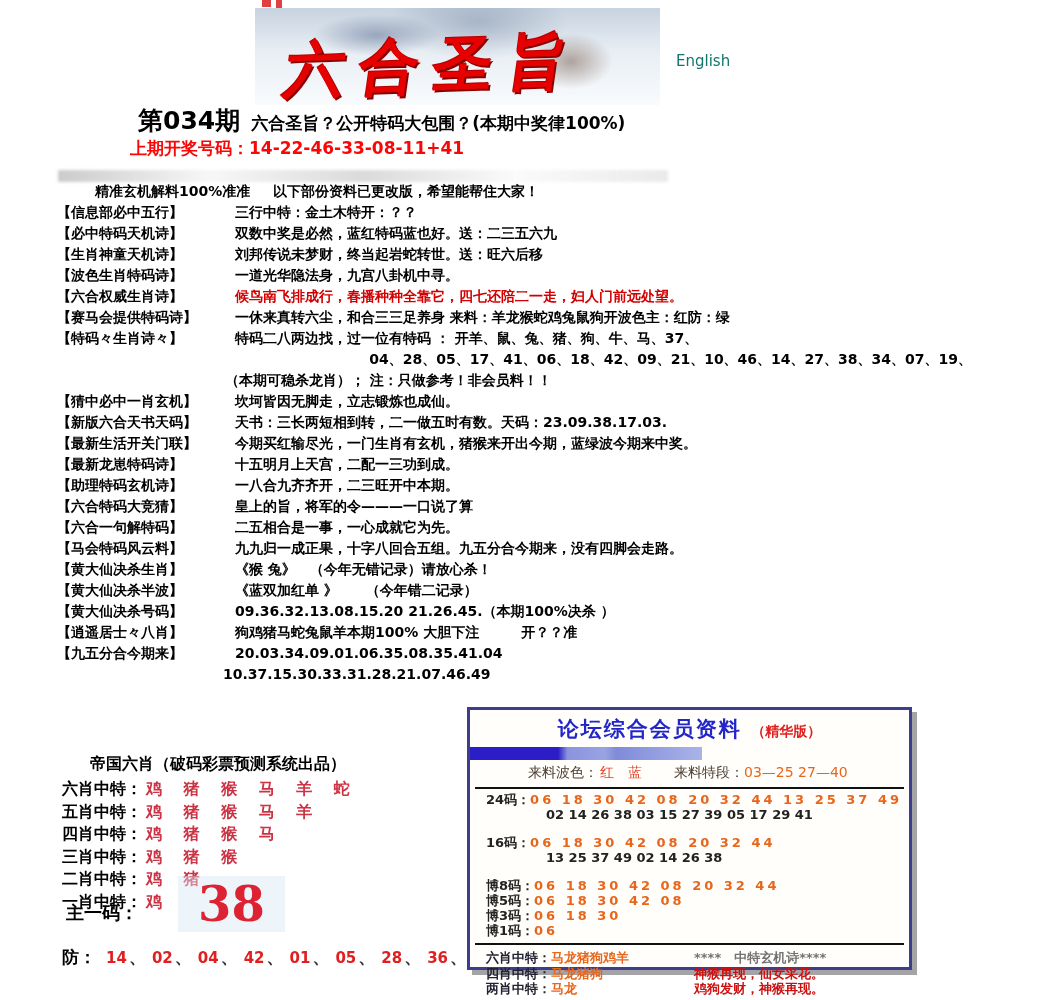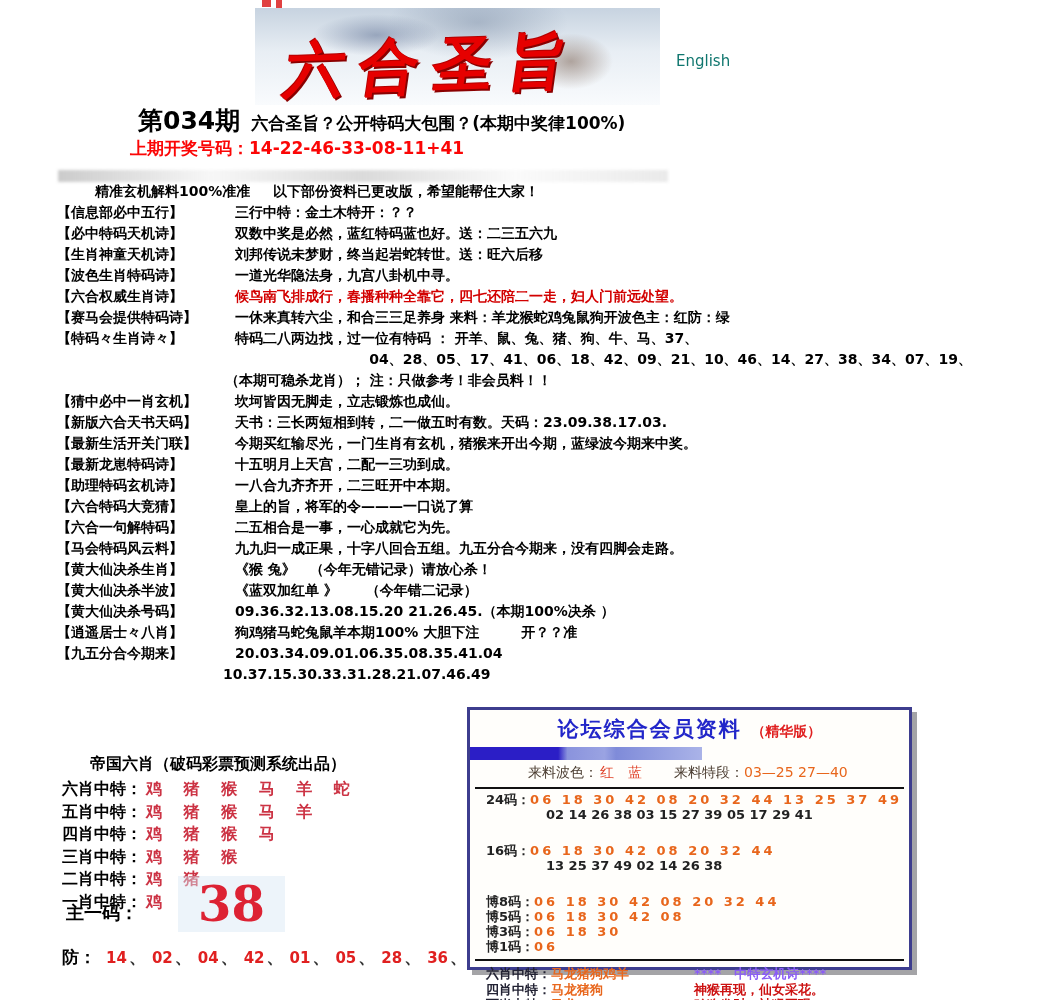--- a/index.html
+++ b/index.html
@@ -73,27 +73,27 @@
   .wave-line{font-size:14px;font-weight:normal;color:#4a3c30;margin-top:4px;margin-left:58px;white-space:nowrap;}
   .wave-hot{color:#e0432a;margin:0 8px 0 2px;}
   .wave-val{color:#e8661c;}
   .seg-label{margin-left:24px;}
   hr.thick{border:none;border-top:2px solid #111;margin:5px 5px 3px 5px;}
   #panel-codes{margin-left:16px;margin-top:2px;font-size:13px;font-weight:bold;color:#222;}
   .crow{line-height:15px;white-space:nowrap;}
   .crow .clab{display:inline-block;min-width:44px;}
   .crow .nums{color:#e8661c;letter-spacing:3px;}
   .cont-line{margin-left:60px;line-height:15px;}
-  .mt{margin-top:21px;}
+  .mt{margin-top:13px;}
   .pbottom{position:relative;margin:5px 10px 0 16px;font-size:13px;font-weight:bold;}
   .pbrow{line-height:15.5px;white-space:nowrap;}
   .pbrow .blab{color:#223;}
   .pbrow .bval{color:#e8661c;}
   .poem{position:absolute;left:208px;top:0;width:225px;}
-  .poem-title{color:#8b5cf6;line-height:15.5px;white-space:nowrap;}
+  .poem-title{color:#737373;line-height:15.5px;white-space:nowrap;}
   .poem-line{color:#cc1111;line-height:15.5px;white-space:nowrap;}
 </style>
 </head>
 <body>
 
 <div class="tick tick1"></div>
 <div class="tick tick2"></div>
 <div class="banner">
   <div class="banner-title">六合圣旨</div>
 </div>

